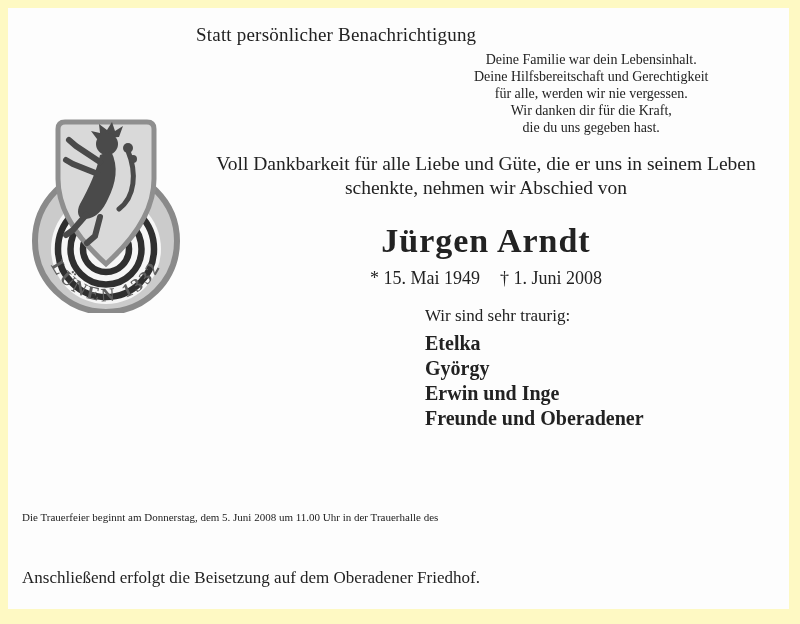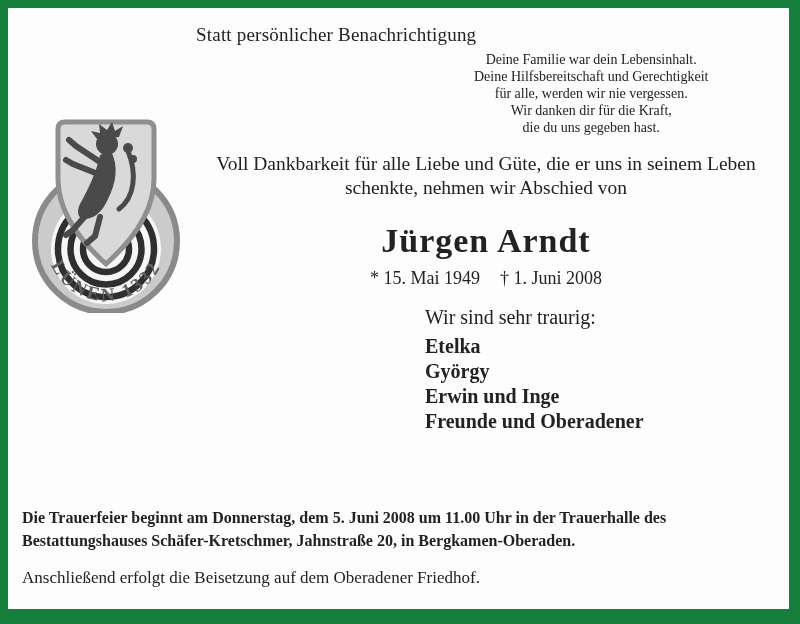--- a/index.html
+++ b/index.html
@@ -1,19 +1,19 @@
 <!DOCTYPE html>
 <html><head>
 <meta charset="utf-8">
 <style>
   html, body { margin: 0; padding: 0; background: #ffffff; }
   .page {
     position: relative;
     width: 800px; height: 624px;
-    background: #15803d;
+    background: #fef9c3;
     font-family: "Liberation Serif", serif;
     color: #222222;
     overflow: hidden;
   }
   .sheet {
     position: absolute;
     left: 8px; top: 8px;
     width: 781px; height: 601px;
     background: #fdfdfd;
   }
@@ -56,38 +56,37 @@
     top: 268px;
     font-size: 18px;
     white-space: nowrap;
   }
   .dates .death-date { margin-left: 20px; }
 
   .mourning {
     left: 425px; top: 306px;
     white-space: nowrap;
   }
-  .mourning-intro { font-size: 20px; margin-bottom: 5px; }
+  .mourning-intro { font-size: 17px; margin-bottom: 5px; }
   .mourner {
     font-size: 20px;
     font-weight: bold;
     line-height: 25px;
   }
 
   .address-line {
     left: 22px; top: 456px;
     font-size: 19px;
     white-space: nowrap;
   }
   .funeral-info {
     left: 22px; top: 506px;
-    font-size: 16px;
+    font-size: 11px;
     line-height: 23px;
     white-space: nowrap;
-    font-weight: bold;
   }
   .burial-line {
     left: 22px; top: 568px;
     font-size: 17px;
     white-space: nowrap;
   }
   .badge-curved-text {
     font-family: "Liberation Serif", serif;
     font-weight: bold;
     font-size: 19px;
@@ -162,17 +161,16 @@
     <div class="mourning-intro">Wir sind sehr traurig:</div>
     <div class="mourner">Etelka</div>
     <div class="mourner">György</div>
     <div class="mourner">Erwin und Inge</div>
     <div class="mourner">Freunde und Oberadener</div>
   </div>
 
 
   <div class="abs funeral-info">
     <div>Die Trauerfeier beginnt am Donnerstag, dem 5. Juni 2008 um 11.00 Uhr in der Trauerhalle des</div>
-    <div>Bestattungshauses Schäfer-Kretschmer, Jahnstraße 20, in Bergkamen-Oberaden.</div>
   </div>
 
   <div class="abs burial-line">Anschließend erfolgt die Beisetzung auf dem Oberadener Friedhof.</div>
 </div>
 
 </body></html>

